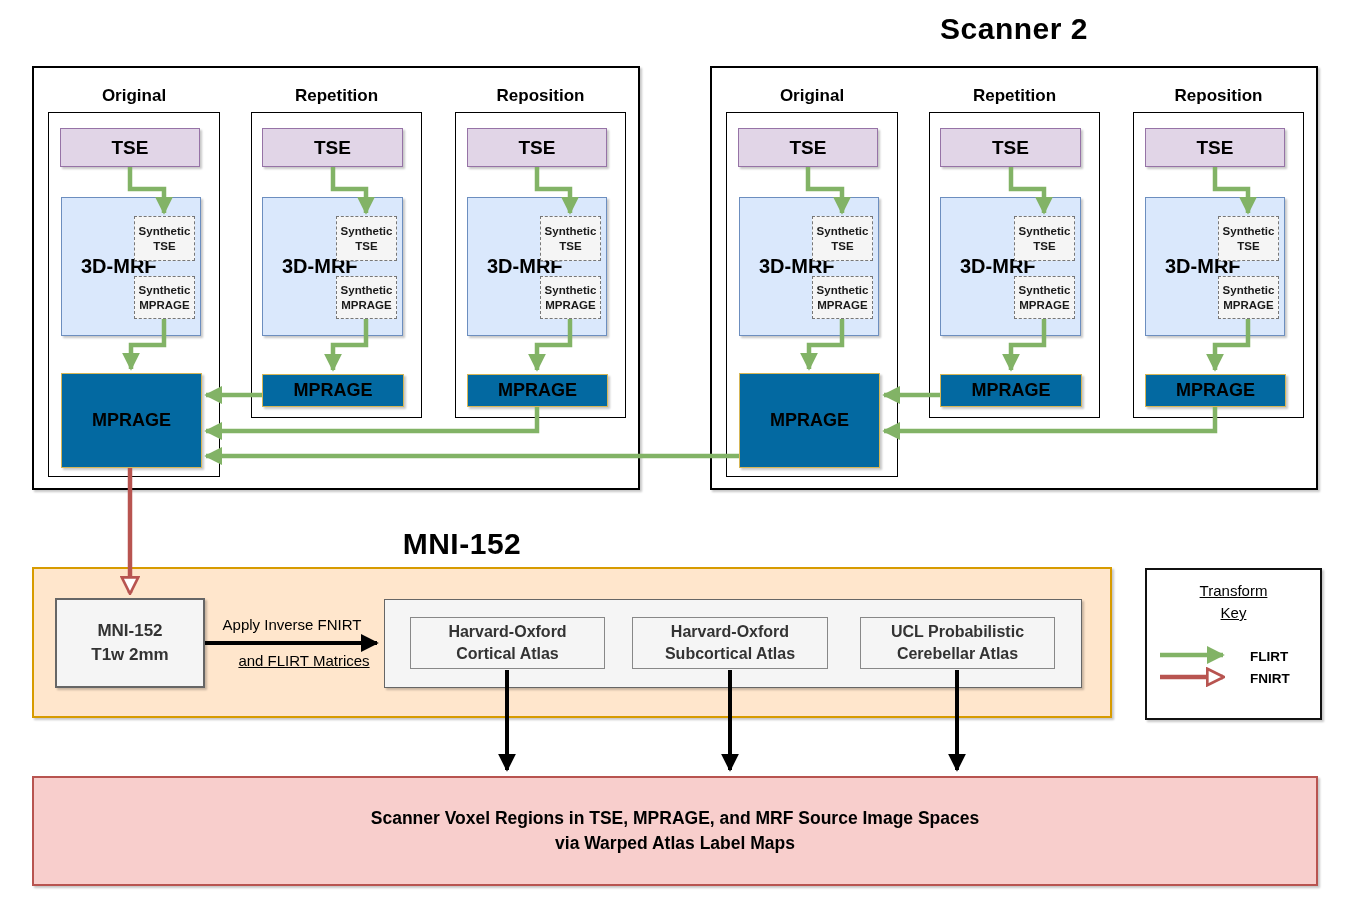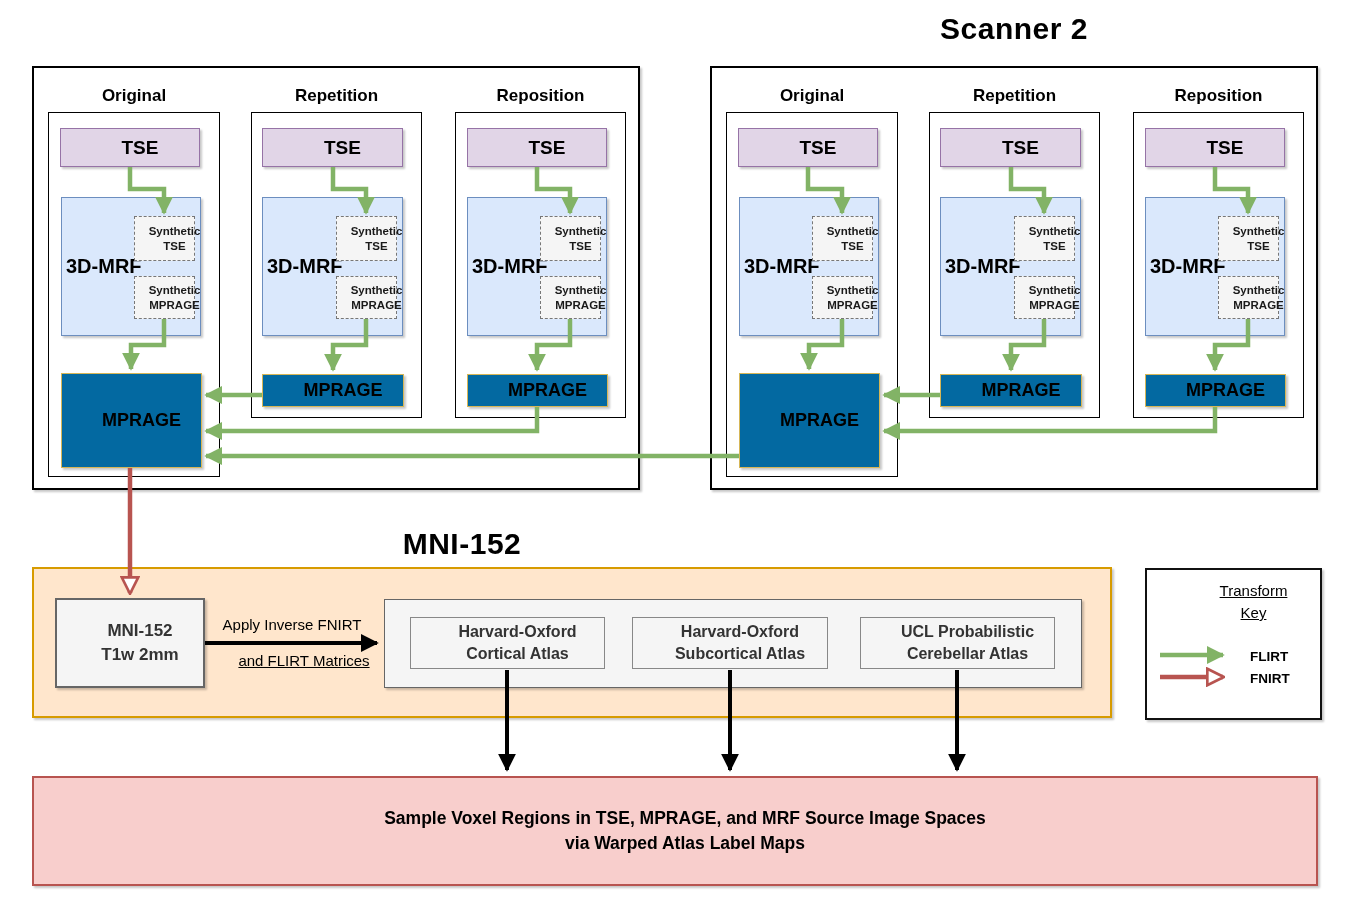--- a/index.html
+++ b/index.html
@@ -1,27 +1,27 @@
 <!DOCTYPE html>
 <html><head>
 <meta charset="utf-8">
 <style>
   html,body{margin:0;padding:0;background:#ffffff;}
   #canvas{
     position:relative;width:1352px;height:920px;background:#ffffff;
     font-family:"Liberation Sans",sans-serif;color:#000;overflow:hidden;
   }
-  .box{position:absolute;box-sizing:border-box;padding-left:20px;}
+  .box{position:absolute;box-sizing:border-box;}
   .shadow{box-shadow:2px 2px 2px rgba(0,0,0,0.22);}
   .scanner-outer{background:#fff;border:2.5px solid #000;}
   .column{background:#fff;border:1.5px solid #000;}
   .title{position:absolute;text-align:center;font-weight:bold;font-size:30px;letter-spacing:.5px;}
   .hdr{position:absolute;text-align:center;font-weight:bold;font-size:17px;}
   .tse{background:#e1d5e7;border:1.5px solid #9673a6;display:flex;align-items:center;justify-content:center;font-weight:bold;font-size:19px;}
-  .mrf{background:#dae8fc;border:1px solid #6c8ebf;display:flex;align-items:center;padding-left:4px;font-weight:bold;font-size:20px;}
+  .mrf{background:#dae8fc;border:1px solid #6c8ebf;display:flex;align-items:center;padding-left:19px;font-weight:bold;font-size:20px;}
   .syn{background:#f5f5f5;border:1.5px dashed #777;display:flex;align-items:center;justify-content:center;text-align:center;font-weight:bold;font-size:11.5px;line-height:1.3;color:#1a1a1a;}
   .mprage{background:#0369a1;border:1.5px solid #d6b656;display:flex;align-items:center;justify-content:center;font-weight:bold;font-size:18px;}
   .mni-orange{background:#ffe6cc;border:2px solid #d79b00;}
   .graybox{background:#f5f5f5;border:2px solid #666;}
   .atlas-container{background:#f5f5f5;border:1.5px solid #666;}
   .atlas{background:#f5f5f5;border:1px solid #888;display:flex;align-items:center;justify-content:center;text-align:center;font-weight:bold;font-size:16px;color:#333;line-height:1.35;}
   .two-line{display:flex;align-items:center;justify-content:center;text-align:center;font-weight:bold;color:#333;line-height:1.4;}
   .arrow-label{position:absolute;text-align:center;font-size:15px;color:#000;}
   .legend{background:#fff;border:2px solid #111;}
   .legend-title{position:absolute;width:100%;text-align:center;font-weight:normal;font-size:15px;line-height:1.45;}
@@ -184,21 +184,21 @@
   <div class="box legend shadow" style="left:1145px;top:568px;width:177px;height:152px;">
     <div class="legend-title" style="top:10px;">
       <span style="display:block">Transform</span>
       <span style="display:block">Key</span>
     </div>
     <div class="legend-label" style="left:103px;top:79px;">FLIRT</div>
     <div class="legend-label" style="left:103px;top:101px;">FNIRT</div>
   </div>
 
   <div class="box output shadow" style="left:32px;top:776px;width:1286px;height:110px;">
-    <span>Sample Voxel Regions in TSE, MPRAGE, and MRF Source Image Spaces</span>
+    <span>Scanner Voxel Regions in TSE, MPRAGE, and MRF Source Image Spaces</span>
     <span>via Warped Atlas Label Maps</span>
   </div>
 
   <svg id="overlay" viewBox="0 0 1352 920" xmlns="http://www.w3.org/2000/svg">
     <defs>
       <marker id="ag" viewBox="0 0 10 10" refX="9" refY="5" markerWidth="4" markerHeight="4" orient="auto">
         <path d="M0,0 L10,5 L0,10 Z" fill="#82b366"></path>
       </marker>
       <marker id="ar" viewBox="0 0 12 12" refX="10.5" refY="6" markerWidth="4.4" markerHeight="4.4" orient="auto">
         <path d="M1,1 L11,6 L1,11 Z" fill="#ffffff" stroke="#b85450" stroke-width="1.6"></path>

